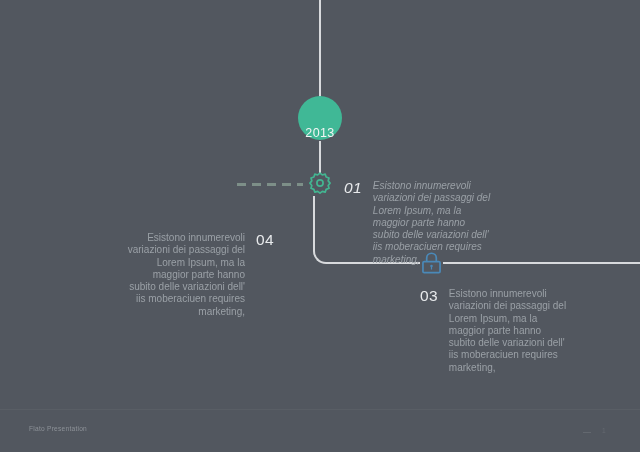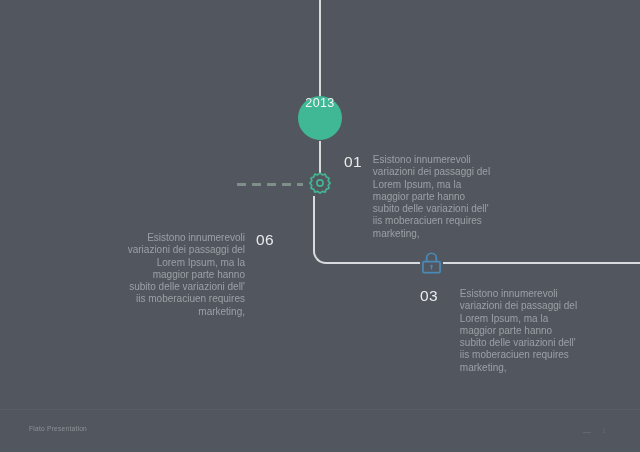--- a/index.html
+++ b/index.html
@@ -68,21 +68,21 @@
   
   .year-bubble {
     position: absolute;
     left: 298px;
     top: 96px;
     width: 44px;
     height: 44px;
     border-radius: 50%;
     background: #40b896;
     display: flex;
-    align-items: flex-start;
+    align-items: flex-end;
     justify-content: center;
   }
   .year-bubble span {
     color: #f2f5f4;
     font-size: 12.5px;
     letter-spacing: 0.4px;
   }
 
   
   .icon-gear {
@@ -113,30 +113,30 @@
     letter-spacing: 0.3px;
     flex: 0 0 auto;
   }
   .step-body {
     color: #9aa0a6;
     font-size: 10px;
     line-height: 12.3px;
     flex: 0 0 auto;
   }
 
-  #step-01 { left: 344px; top: 154px; }
+  #step-01 { left: 344px; top: 180px; font-style: italic; }
   #step-01 .step-num { margin-right: 11px; }
   #step-01 .step-body { width: 121px; text-align: left; }
 
   #step-02 { left: 124px; top: 232px; }
   #step-02 .step-num { margin-left: 11px; order: 2; }
   #step-02 .step-body { width: 121px; text-align: right; }
 
   #step-03 { left: 420px; top: 288px; }
-  #step-03 .step-num { margin-right: 22px; }
+  #step-03 .step-num { margin-right: 11px; }
   #step-03 .step-body { width: 121px; text-align: left; }
 
   
   .footer-rule {
     position: absolute;
     left: 0;
     top: 409px;
     width: 640px;
     height: 1px;
     background: rgba(255,255,255,0.045);
@@ -202,21 +202,21 @@
       <rect x="14.2" y="20.6" width="1.6" height="4.1" fill="#4a89b8"></rect>
     </svg>
   </div>
 
   <div class="step" id="step-01">
     <div class="step-num">01</div>
     <div class="step-body">Esistono innumerevoli variazioni dei passaggi del Lorem Ipsum, ma la maggior parte hanno subito delle variazioni dell' iis moberaciuen requires marketing,</div>
   </div>
 
   <div class="step" id="step-02">
-    <div class="step-num">06</div>
+    <div class="step-num">04</div>
     <div class="step-body">Esistono innumerevoli variazioni dei passaggi del Lorem Ipsum, ma la maggior parte hanno subito delle variazioni dell' iis moberaciuen requires marketing,</div>
   </div>
 
   <div class="step" id="step-03">
     <div class="step-num">03</div>
     <div class="step-body">Esistono innumerevoli variazioni dei passaggi del Lorem Ipsum, ma la maggior parte hanno subito delle variazioni dell' iis moberaciuen requires marketing,</div>
   </div>
 
   <div class="footer-rule"></div>
   <div class="footer-brand">Flato Presentation</div>

